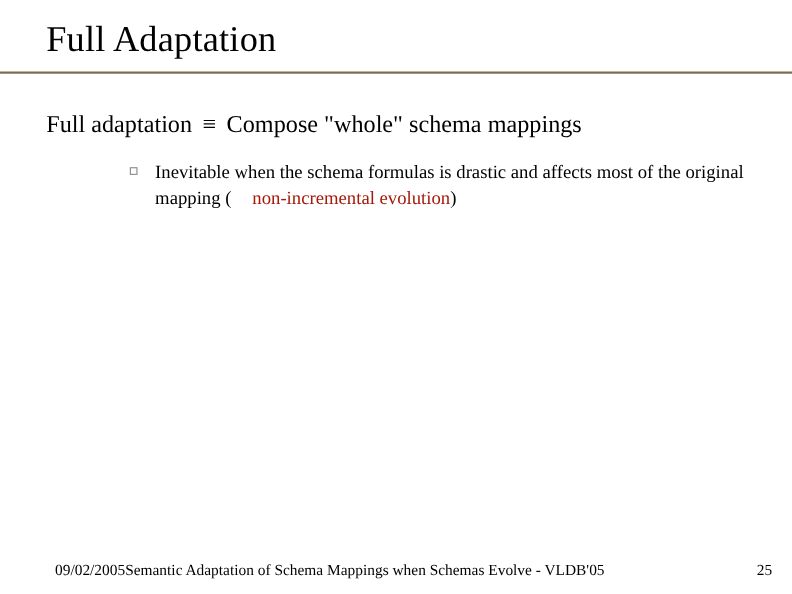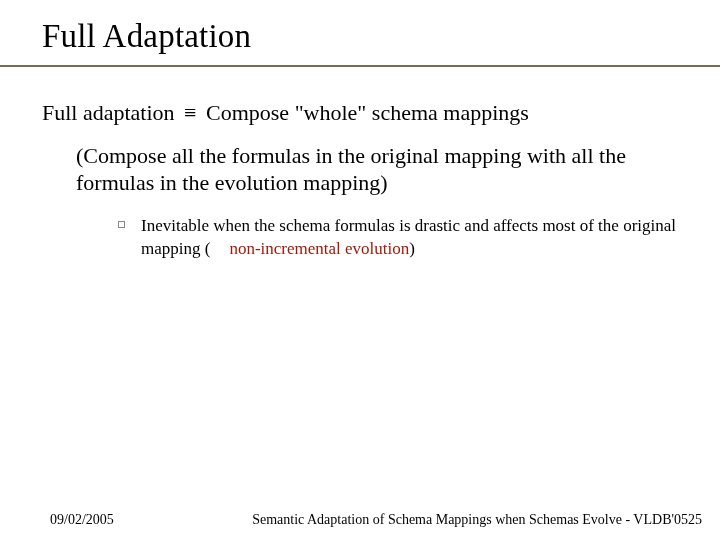--- a/index.html
+++ b/index.html
@@ -88,21 +88,21 @@
     color: #000;
   }
   .footer .date {
     font-family: 'Times New Roman', serif;
     font-size: 14px;
     flex: 0 0 auto;
   }
   .footer .mid {
     font-family: 'Times New Roman', serif;
     font-size: 14px;
-    text-align: right;
+    text-align: left;
     flex: 1 1 auto;
   }
   .footer .pg {
     font-family: 'Times New Roman', serif;
     font-size: 14px;
     flex: 0 0 auto;
   }
 </style>
 </head>
 <body>
@@ -115,21 +115,20 @@
   <div class="hr"></div>
 
   <div class="content">
 
     <div class="line1">
       <span>Full adaptation</span>
       <span class="equiv">≡</span>
       <span>Compose "whole" schema mappings</span>
     </div>
 
-    <div class="paren">(Compose all the formulas in the original mapping with all the formulas in the evolution mapping)</div>
 
     <div class="bullets">
 
       <div class="bullet">
         <div class="sq"></div>
         <div class="btext">
           <span>Inevitable when the schema formulas is drastic and affects most of the original mapping (</span><span class="redish">non-incremental evolution</span><span>)</span>
         </div>
       </div>
 

